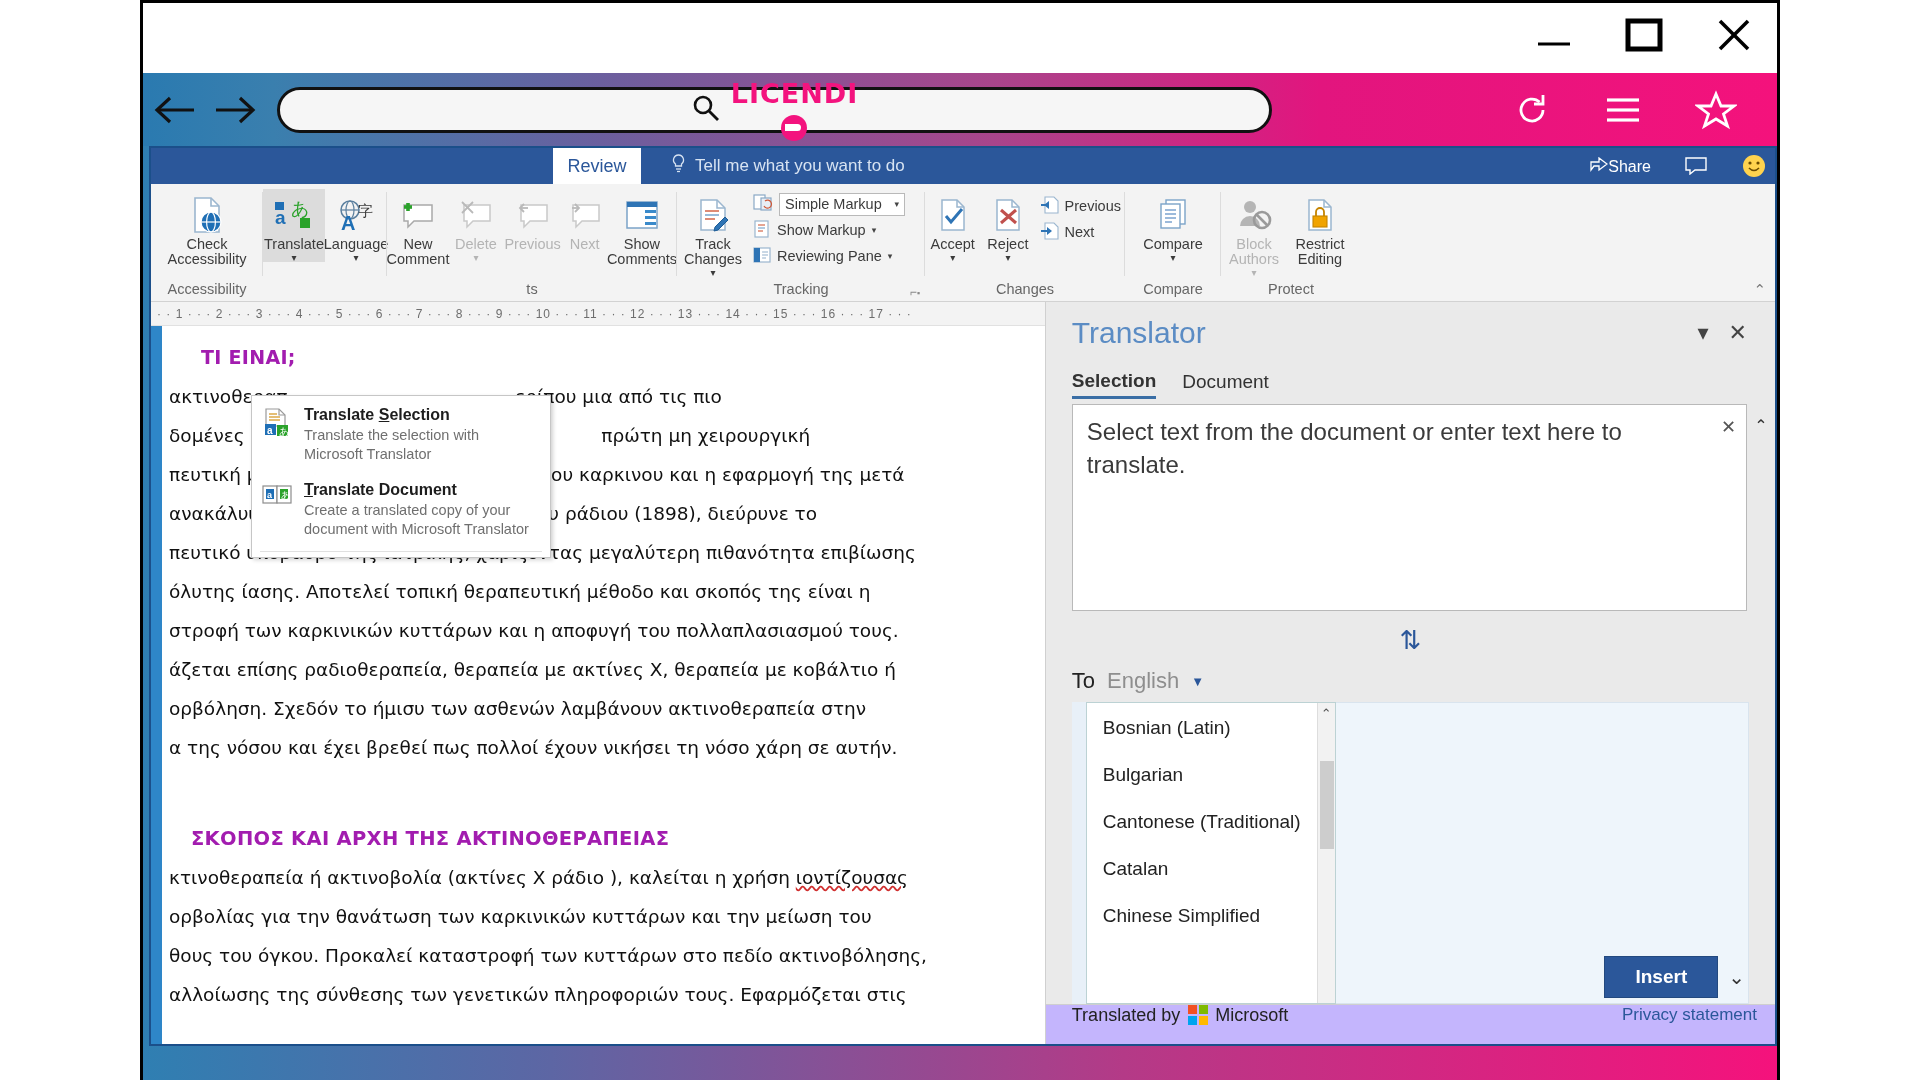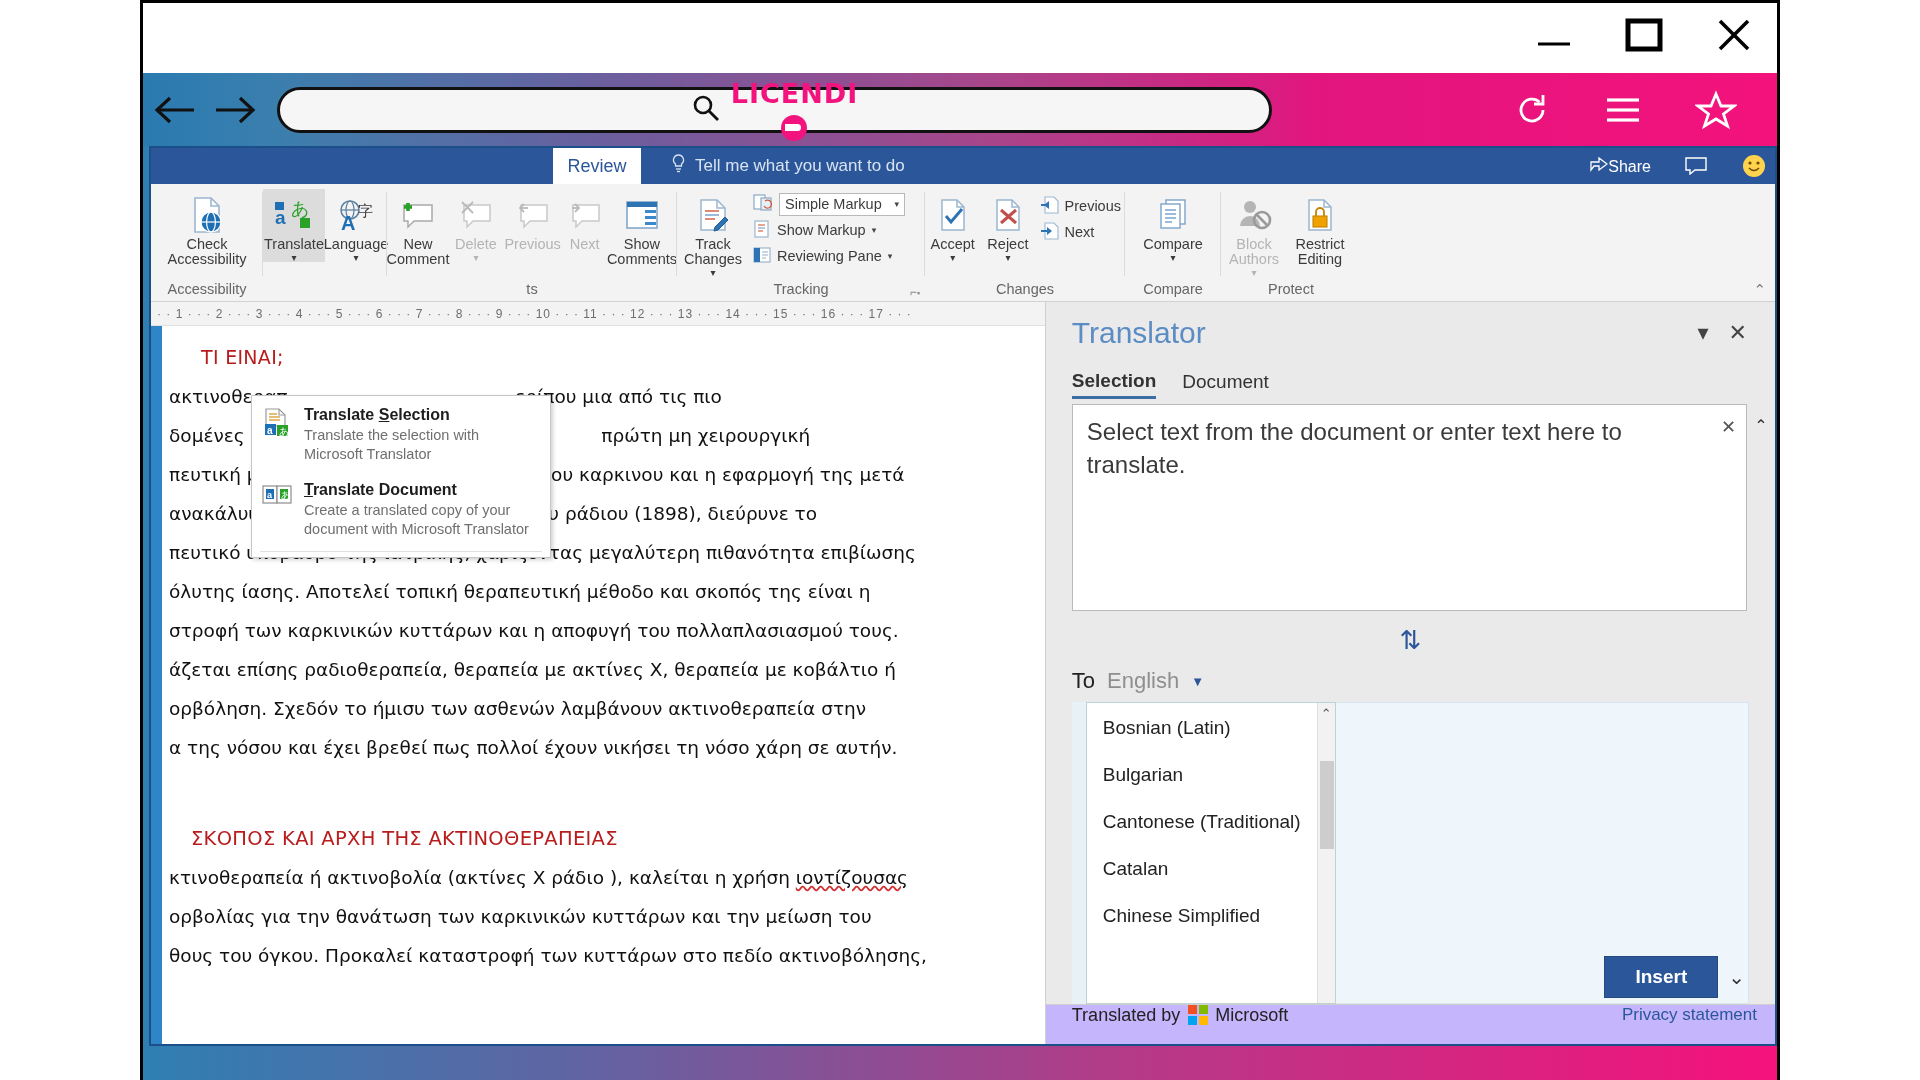--- a/index.html
+++ b/index.html
@@ -148,21 +148,21 @@
     background:#fff;
   }
   #leftbar { position:absolute; left: 34px; top:0; width: 11px; height: 720px; background:#2e86c8; }
   #doctext {
     position:absolute; left: 52px; top: 10px; width: 840px;
     font-family: "DejaVu Sans", sans-serif;
     font-size: 18.5px; color:#111; line-height: 39px;
     text-align: justify;
   }
   #doctext h3 {
-    color:#b91c1c; font-size:19px; font-weight:normal; margin: 2px 0 0 32px; letter-spacing:.3px;
+    color:#a21caf; font-size:19px; font-weight:bold; margin: 2px 0 0 32px; letter-spacing:.3px;
   }
   #doctext h3.h2 { margin-top: 52px; margin-left: 22px; font-size: 19.5px;}
   #doctext p { margin: 0; }
   .sp { text-decoration: underline; text-decoration-color:#d03030; text-decoration-style: wavy; margin-top: 32px; }
   .caretbar { display:inline-block; width:1px; height:17px; background:#000; vertical-align:-3px; }
 
   
   #translate-menu {
     position:absolute; left: 100px; top: 93px;
     width: 300px;
@@ -656,20 +656,21 @@
               <p>στροφή των καρκινικών κυττάρων και η αποφυγή του πολλαπλασιασμού τους.</p>
               <p>άζεται επίσης ραδιοθεραπεία, θεραπεία με ακτίνες Χ, θεραπεία με κοβάλτιο ή</p>
               <p>ορβόληση. Σχεδόν το ήμισυ των ασθενών λαμβάνουν ακτινοθεραπεία στην</p>
               <p>α της νόσου και έχει βρεθεί  πως πολλοί έχουν νικήσει τη νόσο χάρη σε αυτήν.</p>
               <h3 class="h2">ΣΚΟΠΟΣ ΚΑΙ ΑΡΧΗ ΤΗΣ ΑΚΤΙΝΟΘΕΡΑΠΕΙΑΣ</h3>
               <p>
                 <span>κτινοθεραπεία ή ακτινοβολία (ακτίνες Χ ράδιο ), καλείται η χρήση </span><span class="sp">ιοντίζουσας</span>
               </p>
               <p>ορβολίας για την θανάτωση των καρκινικών κυττάρων και την μείωση του</p>
               <p>θους του όγκου. Προκαλεί καταστροφή των κυττάρων στο πεδίο ακτινοβόλησης,</p>
+              <p>αλλοίωσης της σύνθεσης των γενετικών πληροφοριών τους. Εφαρμόζεται στις</p>
             </div>
           </div>
 
           <div id="translate-menu">
             <div class="mi">
               <span class="mi-ic">
                 <svg width="32" height="32" viewBox="0 0 32 32">
                   <path d="M5 1 h13 l6 6 v11 h-19 z" fill="#fff" stroke="#9a9a9a" stroke-width="1.2"></path>
                   <path d="M18 1 v6 h6" fill="none" stroke="#9a9a9a" stroke-width="1.2"></path>
                   <line x1="8" y1="6" x2="16" y2="6" stroke="#d9a23a" stroke-width="1.4"></line>

